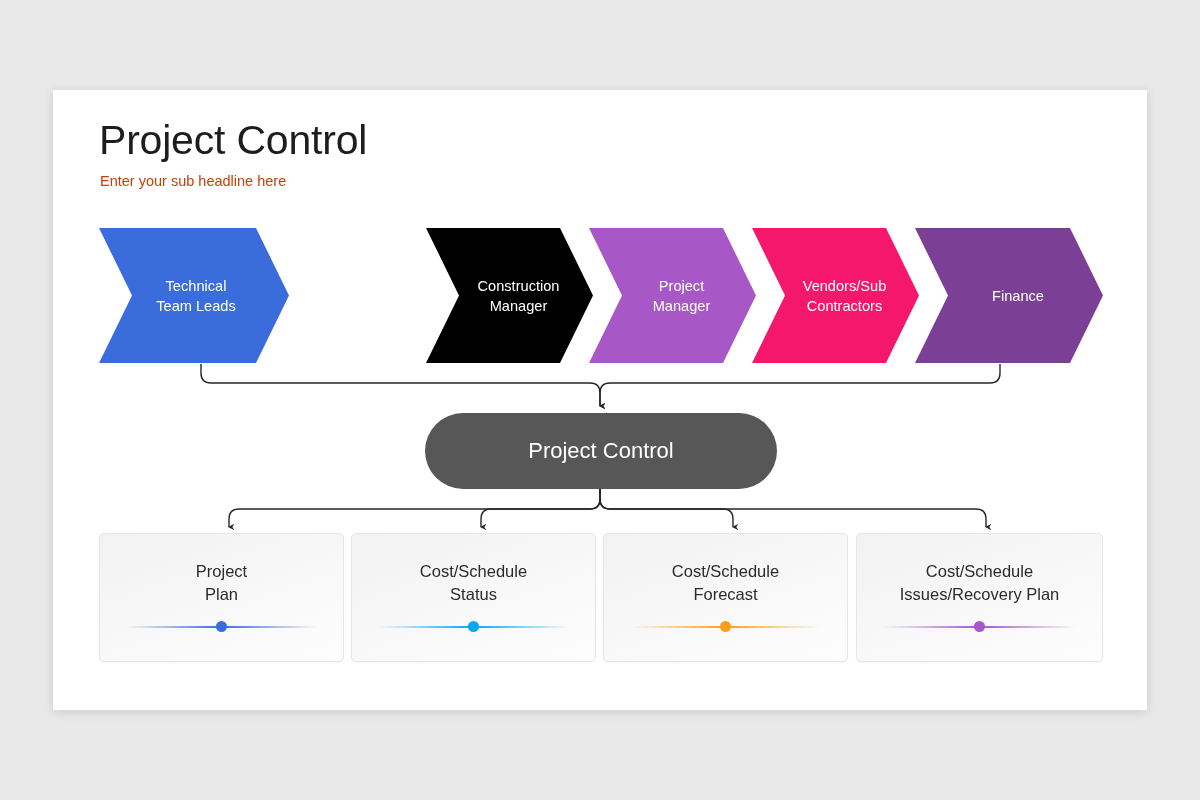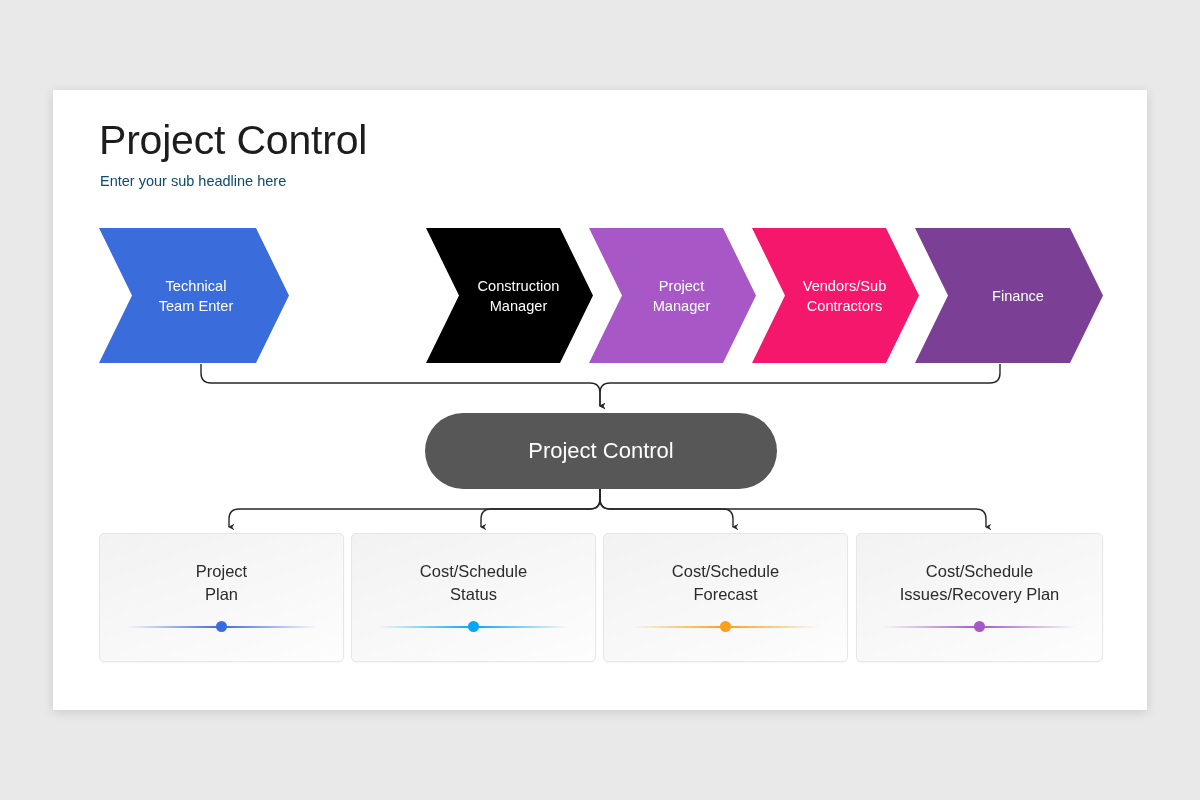--- a/index.html
+++ b/index.html
@@ -34,21 +34,21 @@
     font-size: 41px;
     color: #1d1d1d;
     letter-spacing: -0.2px;
     white-space: nowrap;
   }
   .subtitle {
     position: absolute;
     left: 47px;
     top: 83px;
     font-size: 14.5px;
-    color: #0c4a6e;
+    color: #c2410c;
     white-space: nowrap;
   }
 
   
   .chevrons {
     position: absolute;
     left: 46px;
     top: 138px;
     width: 1004px;
     height: 135px;
@@ -146,21 +146,21 @@
 
 <div class="slide">
 
   <div class="title">Project Control</div>
   <div class="subtitle">Enter your sub headline here</div>
 
   <div class="chevrons">
 
     <div class="chev chev-first" style="left:0px; width:190px; clip-path: polygon(0 0, 157px 0, 190px 67.5px, 157px 135px, 0 135px, 33px 67.5px); background:#3a6ddb;">
       <span class="chev-label">Technical
-Team Enter</span>
+Team Leads</span>
     </div>
 
 
     <div class="chev" style="left:327px; width:167px; clip-path: polygon(0 0, 134px 0, 167px 67.5px, 134px 135px, 0 135px, 33px 67.5px); background:#000000;">
       <span class="chev-label">Construction
 Manager</span>
     </div>
 
     <div class="chev" style="left:490px; width:167px; clip-path: polygon(0 0, 134px 0, 167px 67.5px, 134px 135px, 0 135px, 33px 67.5px); background:#a857c6;">
       <span class="chev-label">Project

